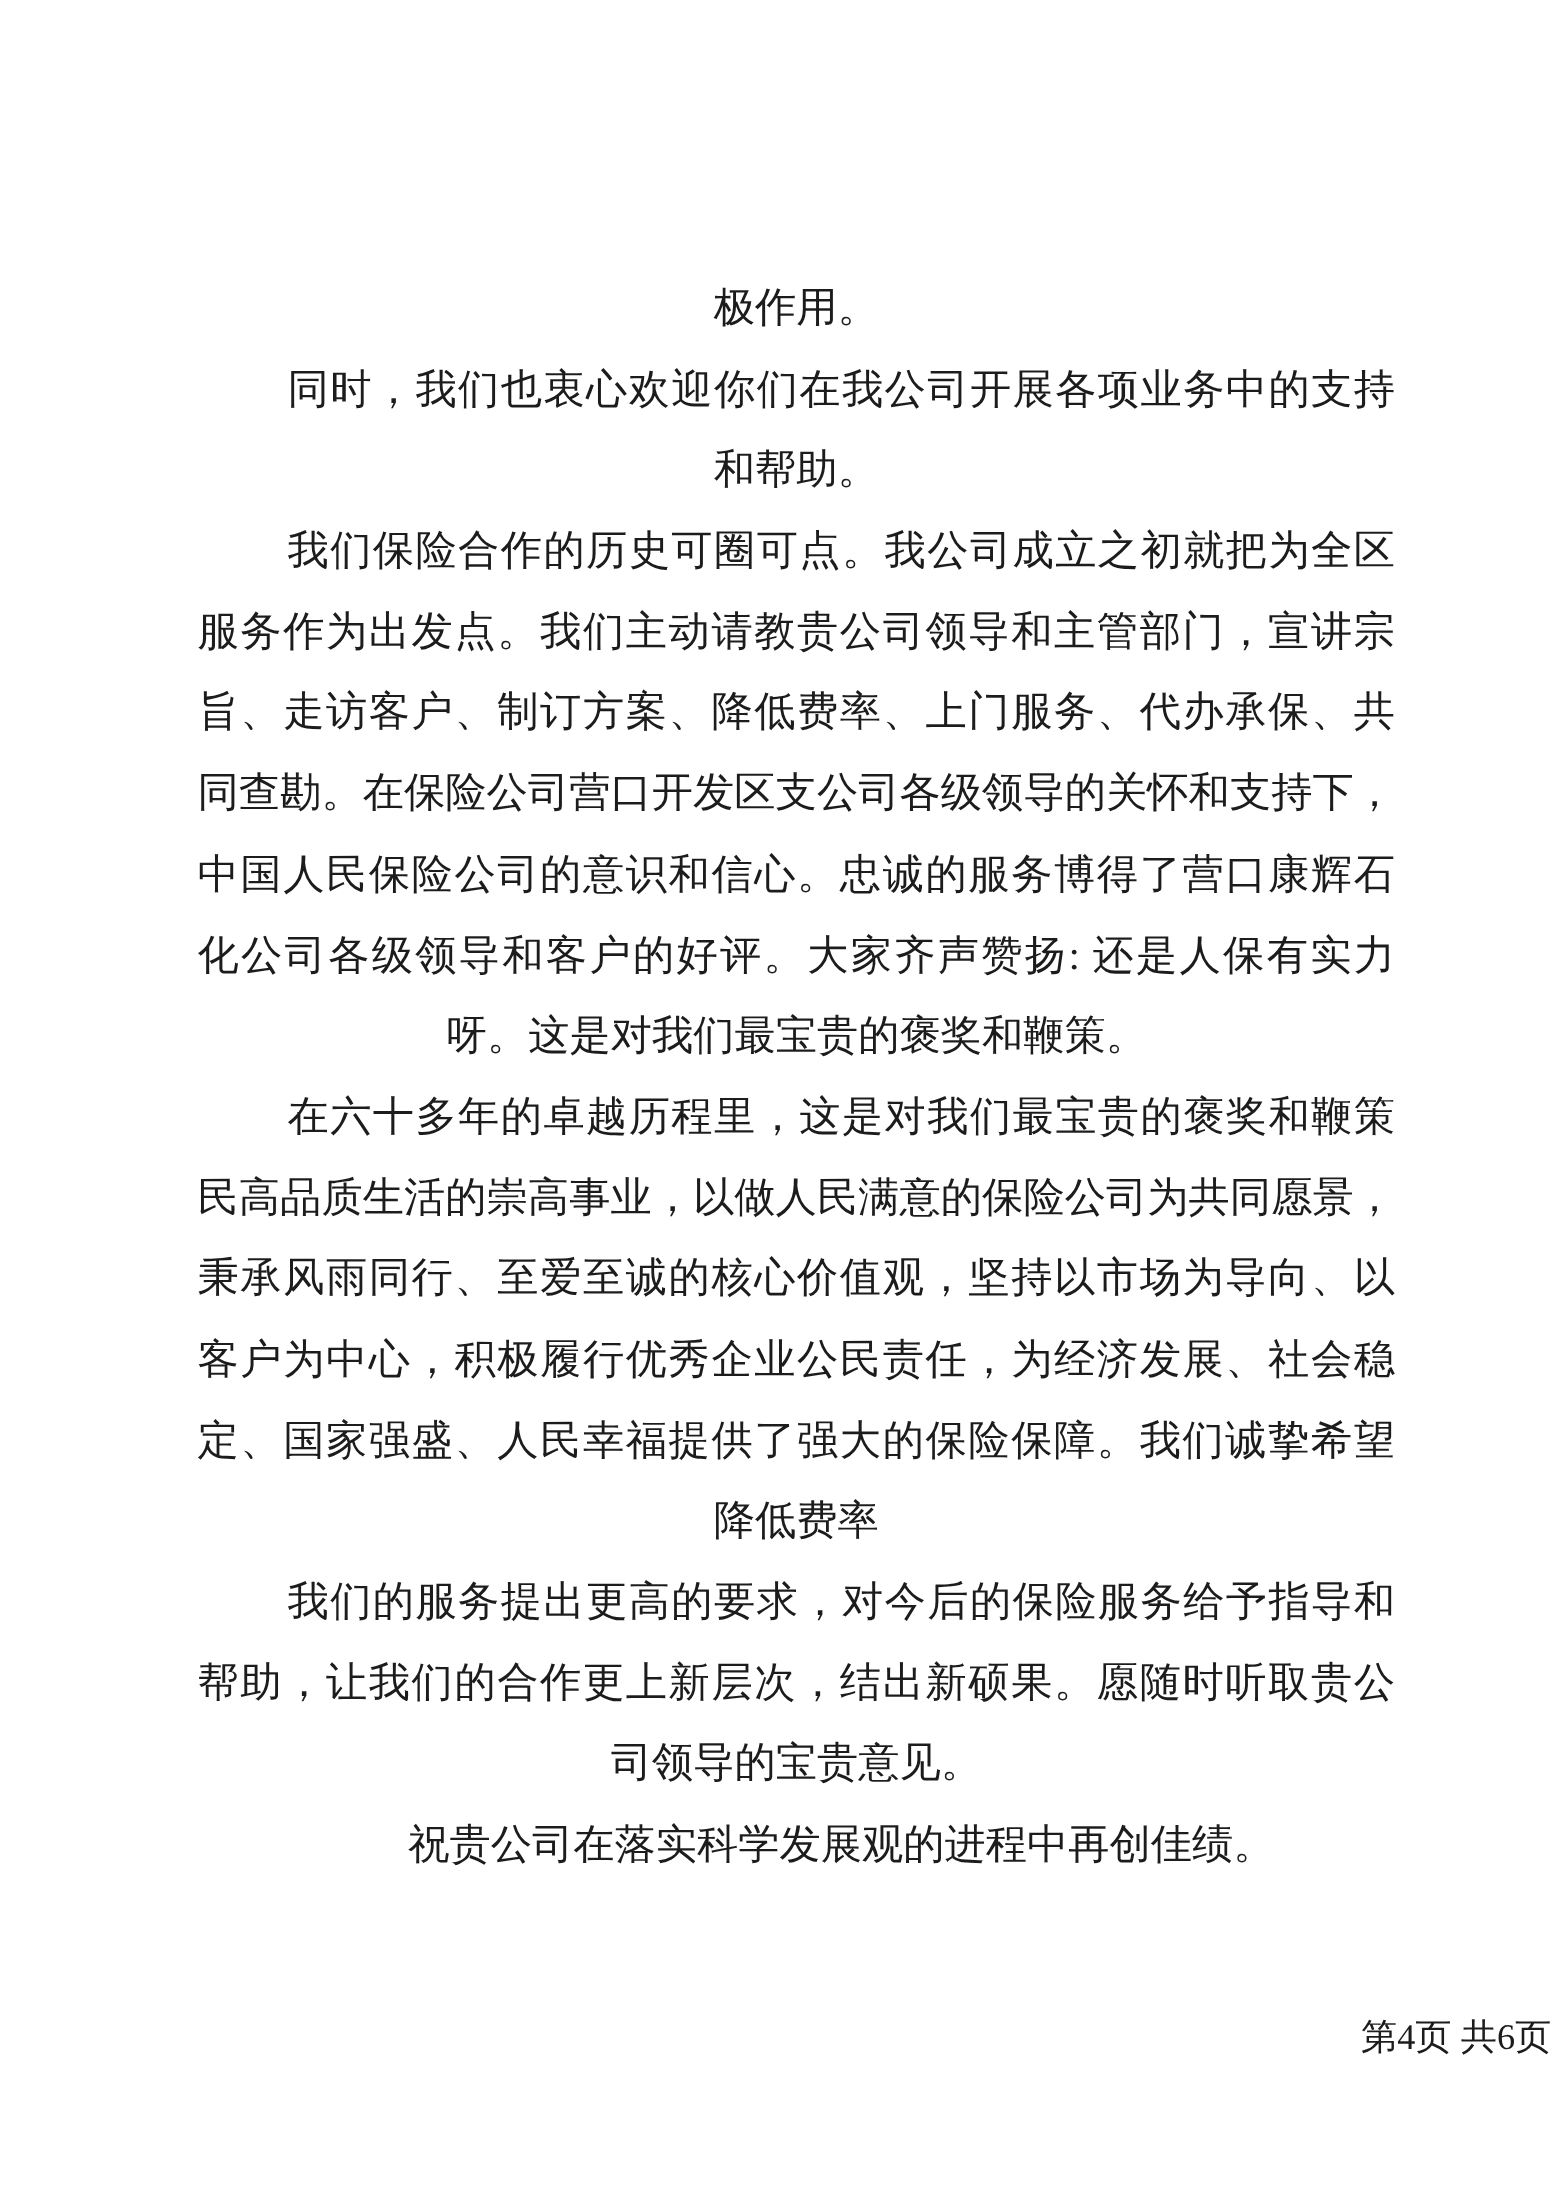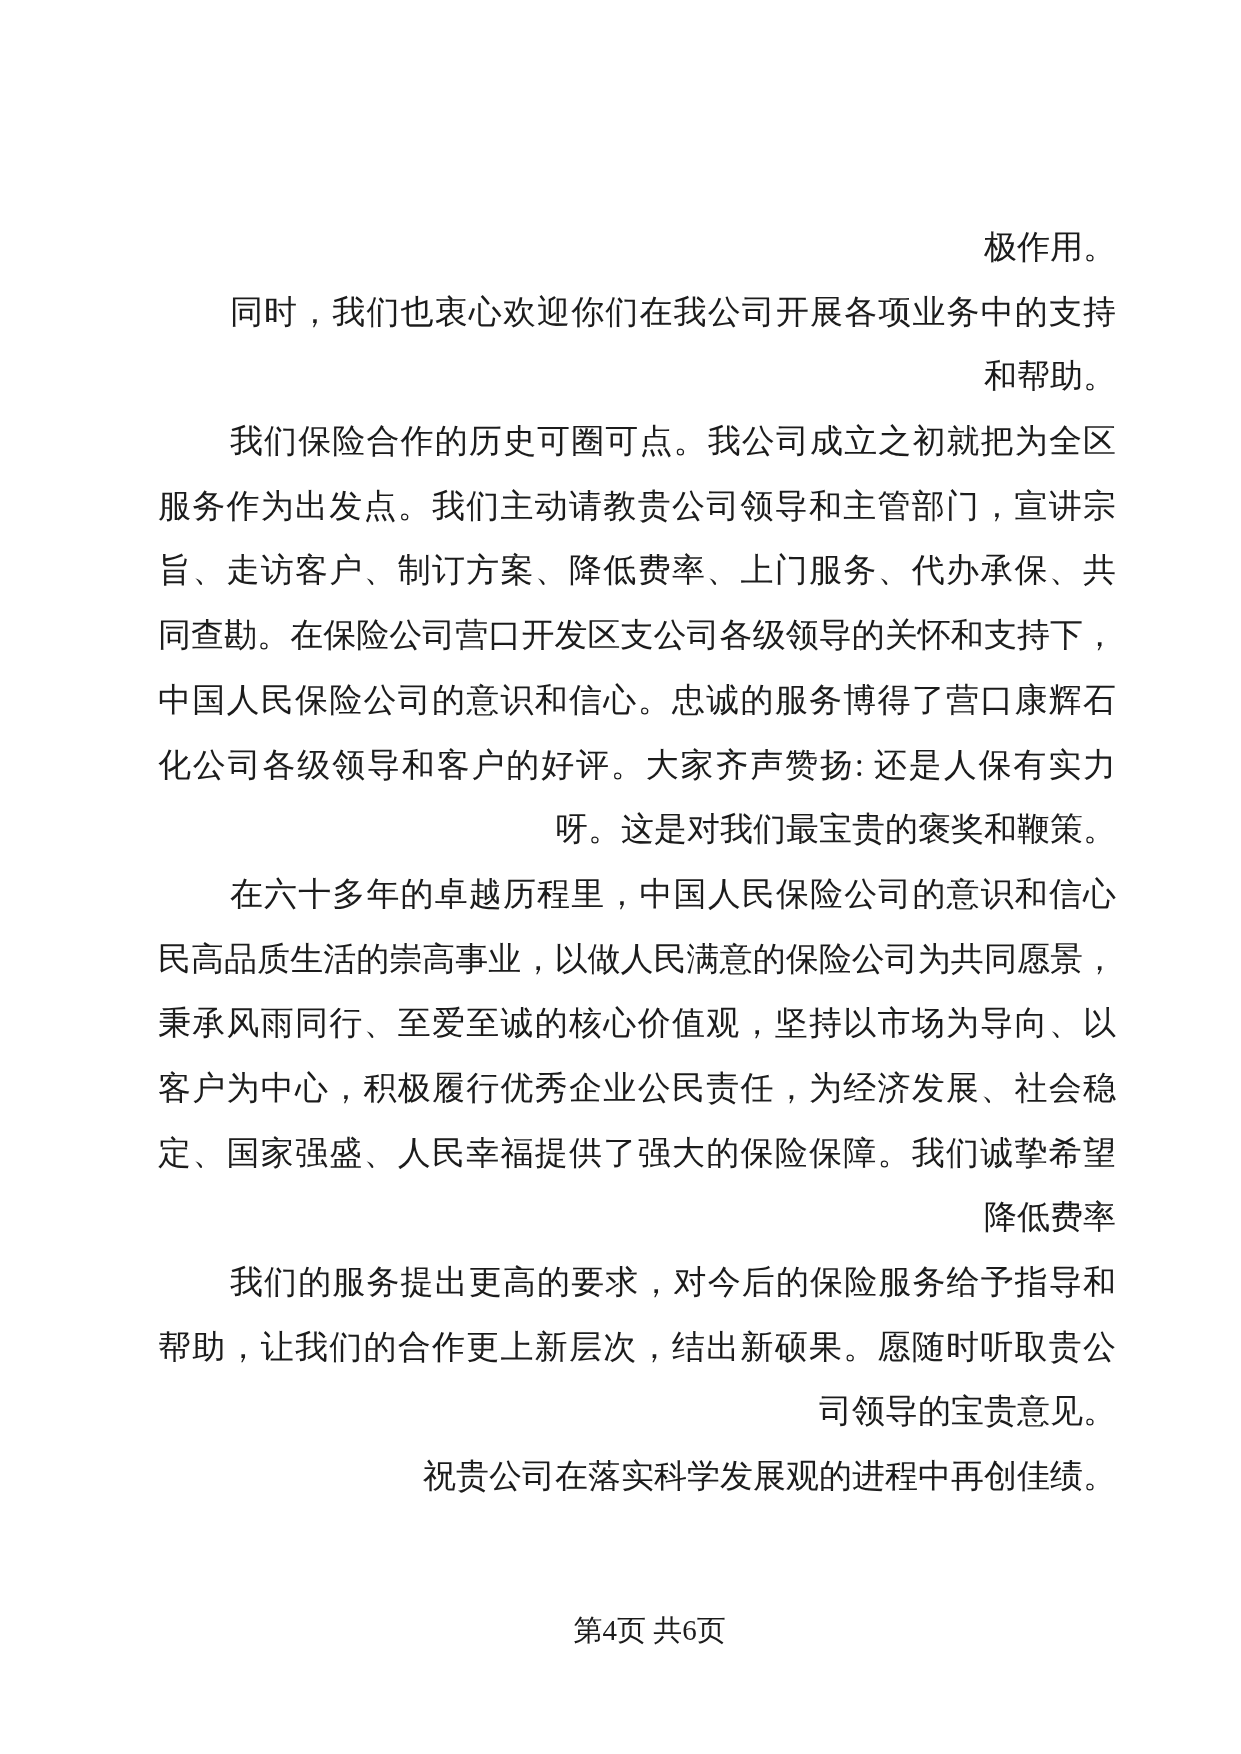--- a/index.html
+++ b/index.html
@@ -24,59 +24,59 @@
     font-size: 33px;
     line-height: 64.7px;
     font-weight: 400;
   }
   .line {
     box-sizing: border-box;
     width: 100%;
     height: 64.7px;
     overflow: hidden;
     white-space: normal;
-    text-align: right;
+    text-align: center;
   }
   .line.justify {
     text-align: justify;
     text-align-last: justify;
     text-justify: inter-character;
   }
   .line.indent {
     padding-left: 72px;
   }
   .footer {
     position: absolute;
     left: 0;
     top: 1612px;
     width: 100%;
     box-sizing: border-box;
     padding-left: 58px;
-    text-align: center;
+    text-align: right;
     font-size: 29px;
     line-height: 36px;
     color: #1c1c1c;
   }
 </style>
 </head>
 <body>
 
 <div class="page">
   <div class="text-block" id="body-lines">
       <div class="line">极作用。</div>
       <div class="line justify indent">同时，我们也衷心欢迎你们在我公司开展各项业务中的支持</div>
       <div class="line">和帮助。</div>
       <div class="line justify indent">我们保险合作的历史可圈可点。我公司成立之初就把为全区</div>
       <div class="line justify">服务作为出发点。我们主动请教贵公司领导和主管部门，宣讲宗</div>
       <div class="line justify">旨、走访客户、制订方案、降低费率、上门服务、代办承保、共</div>
       <div class="line justify">同查勘。在保险公司营口开发区支公司各级领导的关怀和支持下，</div>
       <div class="line justify">中国人民保险公司的意识和信心。忠诚的服务博得了营口康辉石</div>
       <div class="line justify">化公司各级领导和客户的好评。大家齐声赞扬: 还是人保有实力</div>
       <div class="line">呀。这是对我们最宝贵的褒奖和鞭策。</div>
-      <div class="line justify indent">在六十多年的卓越历程里，中国人民保险公司的意识和信心</div>
+      <div class="line justify indent">在六十多年的卓越历程里，这是对我们最宝贵的褒奖和鞭策</div>
       <div class="line justify">民高品质生活的崇高事业，以做人民满意的保险公司为共同愿景，</div>
       <div class="line justify">秉承风雨同行、至爱至诚的核心价值观，坚持以市场为导向、以</div>
       <div class="line justify">客户为中心，积极履行优秀企业公民责任，为经济发展、社会稳</div>
       <div class="line justify">定、国家强盛、人民幸福提供了强大的保险保障。我们诚挚希望</div>
       <div class="line">降低费率</div>
       <div class="line justify indent">我们的服务提出更高的要求，对今后的保险服务给予指导和</div>
       <div class="line justify">帮助，让我们的合作更上新层次，结出新硕果。愿随时听取贵公</div>
       <div class="line">司领导的宝贵意见。</div>
       <div class="line indent">祝贵公司在落实科学发展观的进程中再创佳绩。</div>
     </div>

